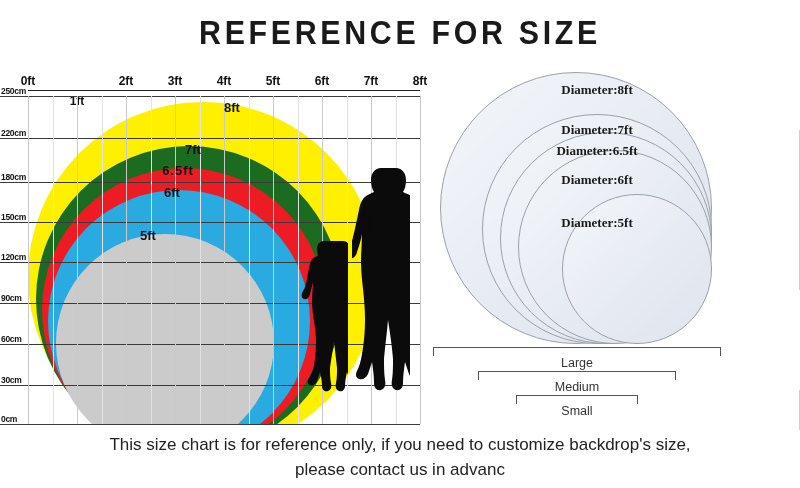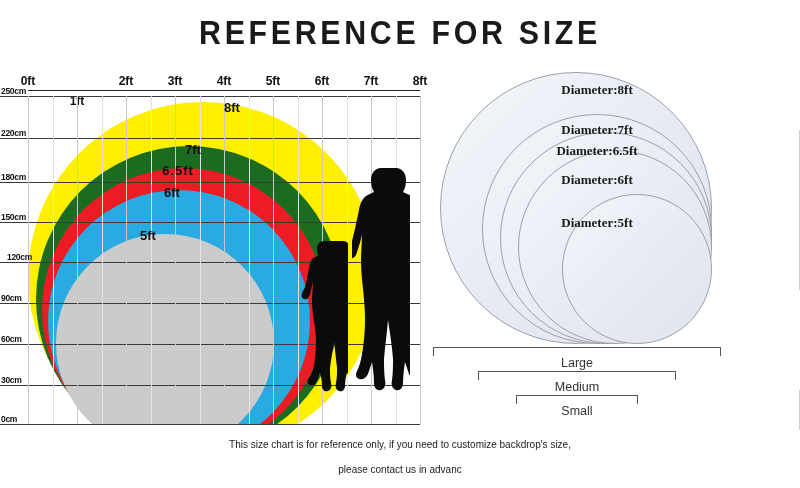--- a/index.html
+++ b/index.html
@@ -175,21 +175,21 @@
     border-left: 1.2px solid #cfcfcf;
   }
 
   
   #footer {
     position: absolute;
     left: 0;
     top: 432px;
     width: 800px;
     text-align: center;
-    font-size: 10px;
+    font-size: 17px;
     color: #222;
     line-height: 25px;
   }
   .footer-line { display: block; }
 </style>
 </head>
 <body>
 
 <div id="root">
 
@@ -246,21 +246,21 @@
         <div class="vline" style="left: 269.5px; border-left-color: rgb(226, 226, 226);"></div>
         <div class="vline" style="left: 318.5px; border-left-color: rgb(226, 226, 226);"></div>
         <div class="vline" style="left: 367.5px; border-left-color: rgb(226, 226, 226);"></div>
       </div>
 
     <div id="yticks">
         <div class="ylabel" style="top: 36px;">250cm</div>
         <div class="ylabel" style="top: 78px;">220cm</div>
         <div class="ylabel" style="top: 122px;">180cm</div>
         <div class="ylabel" style="top: 162px;">150cm</div>
-        <div class="ylabel" style="top: 202px; margin-left: 6px;">120cm</div>
+        <div class="ylabel" style="top: 202px;">120cm</div>
         <div class="ylabel" style="top: 243px;">90cm</div>
         <div class="ylabel" style="top: 284px;">60cm</div>
         <div class="ylabel" style="top: 325px;">30cm</div>
         <div class="ylabel" style="top: 364px;">0cm</div>
       </div>
 
     <div class="circle-label" style="left:232px; top:40px;">8ft</div>
     <div class="circle-label" style="left:193px; top:82px;">7ft</div>
     <div class="circle-label" style="left:178px; top:103px; letter-spacing:1px;">6.5ft</div>
     <div class="circle-label" style="left:172px; top:125px;">6ft</div>

